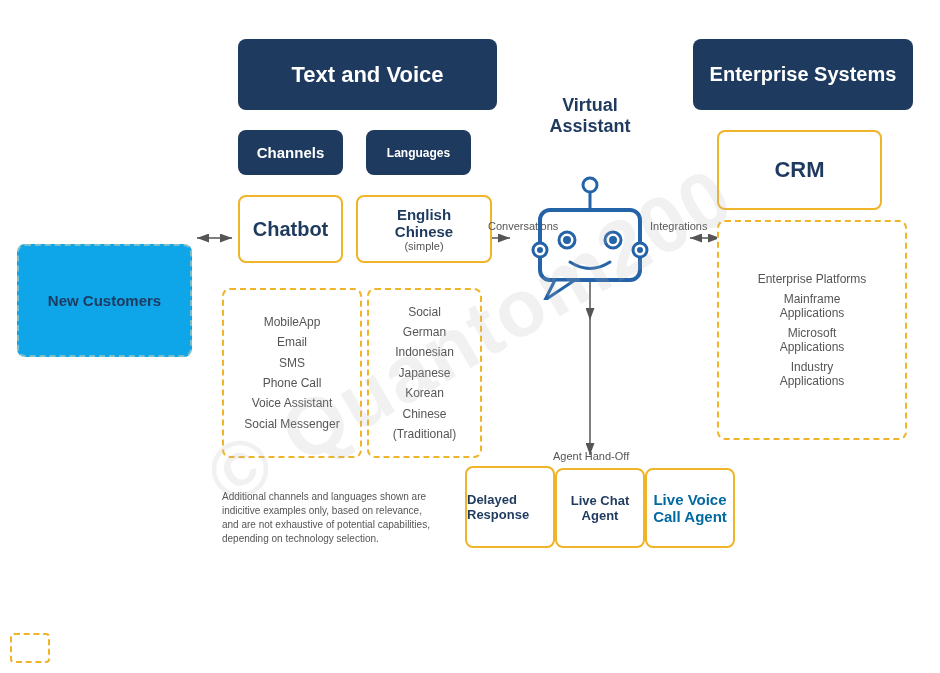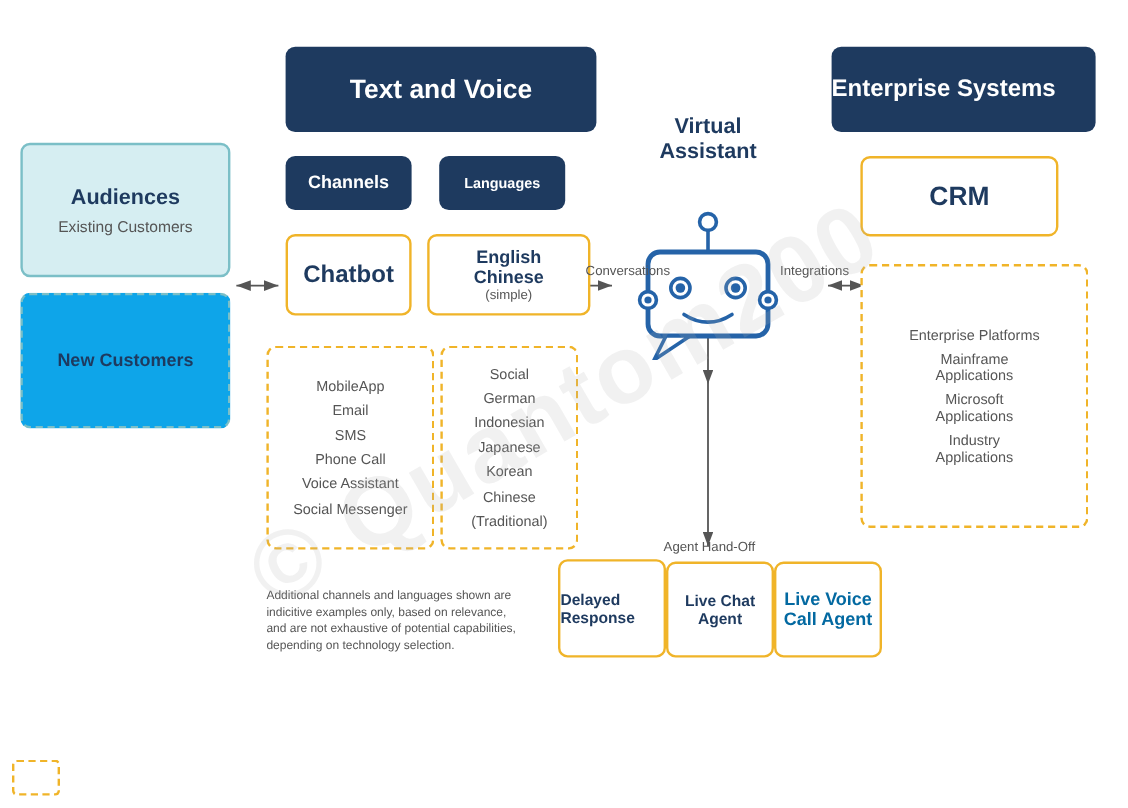--- a/index.html
+++ b/index.html
@@ -189,29 +189,30 @@
     }
 
     .enterprise-systems-box {
       position: absolute;
       top: 39px;
       left: 693px;
       width: 220px;
       height: 71px;
       display: flex;
       align-items: center;
+      justify-content: center;
       font-size: 20px;
     }
 
     .crm-box {
       position: absolute;
       top: 130px;
       left: 717px;
       width: 165px;
-      height: 67px;
+      height: 80px;
       display: flex;
       align-items: center;
       justify-content: center;
       font-size: 22px;
       font-weight: bold;
       color: #1e3a5f;
     }
 
     .enterprise-platforms-dashed {
       position: absolute;
@@ -388,24 +389,20 @@
   </svg>
 
   <div class="text-voice-box box-dark-blue">
     <span>Text and Voice</span>
   </div>
 
   <div class="enterprise-systems-box box-dark-blue">
     <span>Enterprise Systems</span>
   </div>
 
-  <div class="existing-customers-box box-teal-solid">
-    <div style="font-size:18px; font-weight:bold; color:#1e3a5f;">Audiences</div>
-    <div style="font-size:13px; color:#555; margin-top:6px;">Existing Customers</div>
-  </div>
 
   <div class="new-customers-box box-teal-dashed">
     <div style="font-size:15px; font-weight:bold; color:#1e3a5f;">New Customers</div>
   </div>
 
   <div class="channels-box box-dark-blue">
     <span>Channels</span>
   </div>
 
   <div class="languages-box box-dark-blue">

